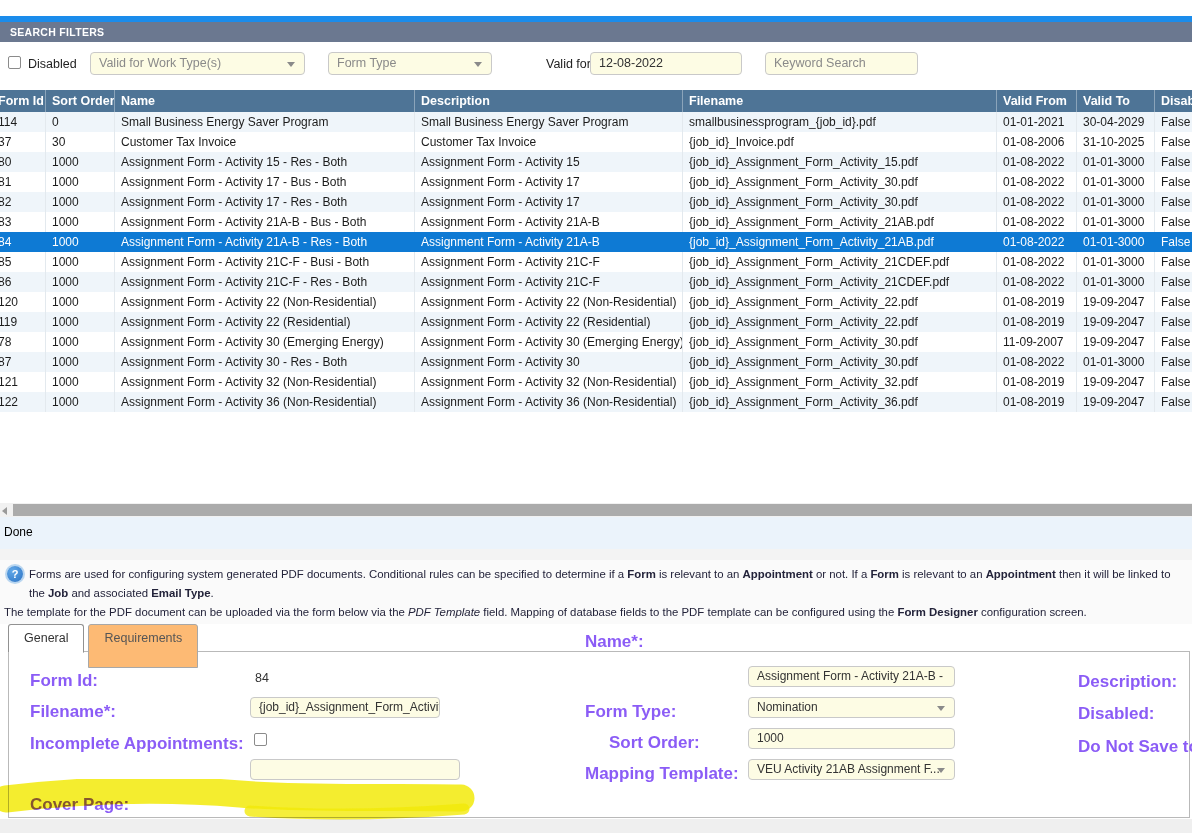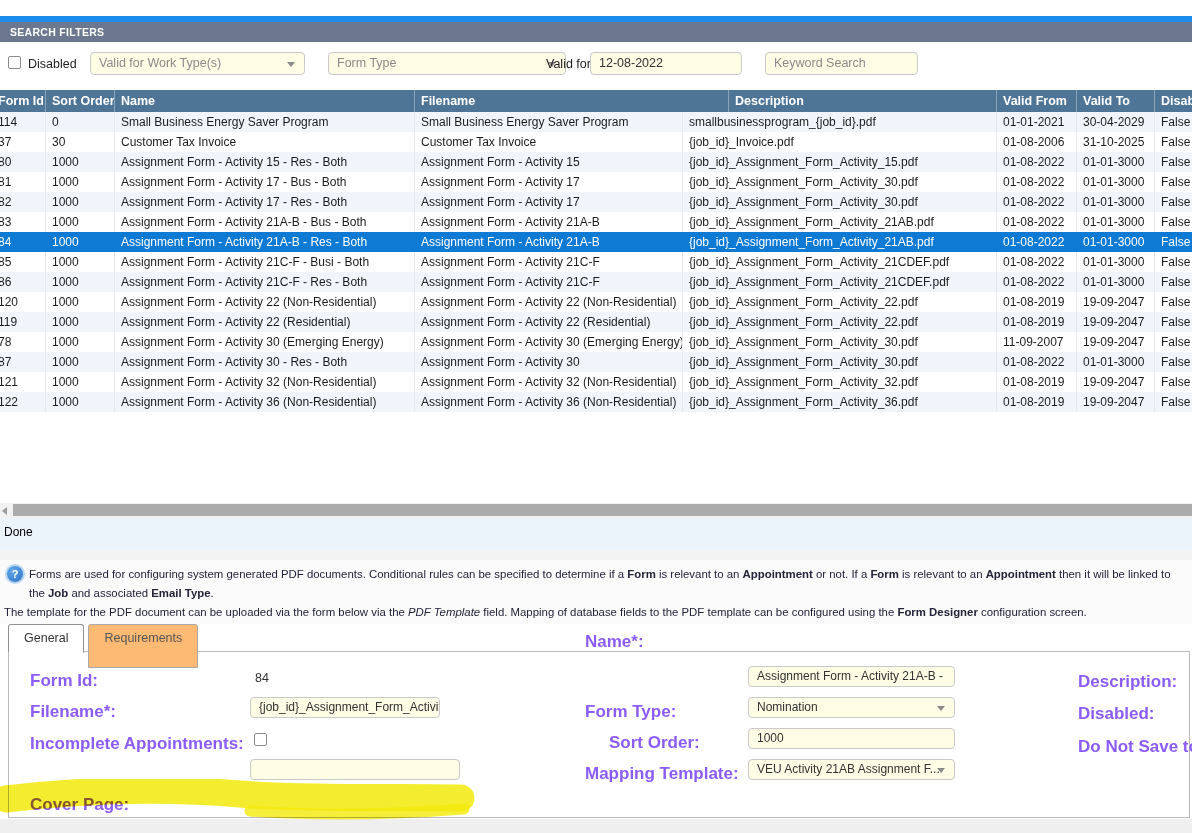--- a/index.html
+++ b/index.html
@@ -94,36 +94,36 @@
 
   <div class="title-bar">ADMINISTRATION - FORM</div>
   <div class="filters-bar">SEARCH FILTERS</div>
 
   <div class="checkbox" style="left:8px;top:56px;"></div>
   <div class="lbl" style="left:28px;top:57px;">Disabled</div>
   <div class="field ph" style="left:90px;top:52px;width:215px;">
     <span>Valid for Work Type(s)</span>
     <span class="dd-arrow"></span>
   </div>
-  <div class="field ph" style="left:328px;top:52px;width:238px;">
+  <div class="field ph" style="left:328px;top:52px;width:164px;">
     <span>Form Type</span>
     <span class="dd-arrow"></span>
   </div>
   <div class="lbl" style="left:546px;top:57px;">Valid for</div>
   <div class="field" style="left:590px;top:52px;width:152px;">12-08-2022</div>
   <div class="field ph" style="left:765px;top:52px;width:153px;">Keyword Search</div>
 
   <div class="grid-viewport">
     <div class="grid-inner">
       <div class="thr">
         <div class="th c0">Form Id</div>
         <div class="th c1">Sort Order</div>
         <div class="th c2">Name</div>
+        <div class="th c3">Description</div>
         <div class="th c4">Filename</div>
-        <div class="th c3">Description</div>
         <div class="th c5">Valid From</div>
         <div class="th c6">Valid To</div>
         <div class="th c7">Disabled</div>
       </div>
       <div>
           <div class="tr">
             <div class="td c0">114</div>
             <div class="td c1">0</div>
             <div class="td c2">Small Business Energy Saver Program</div>
             <div class="td c3">Small Business Energy Saver Program</div>

